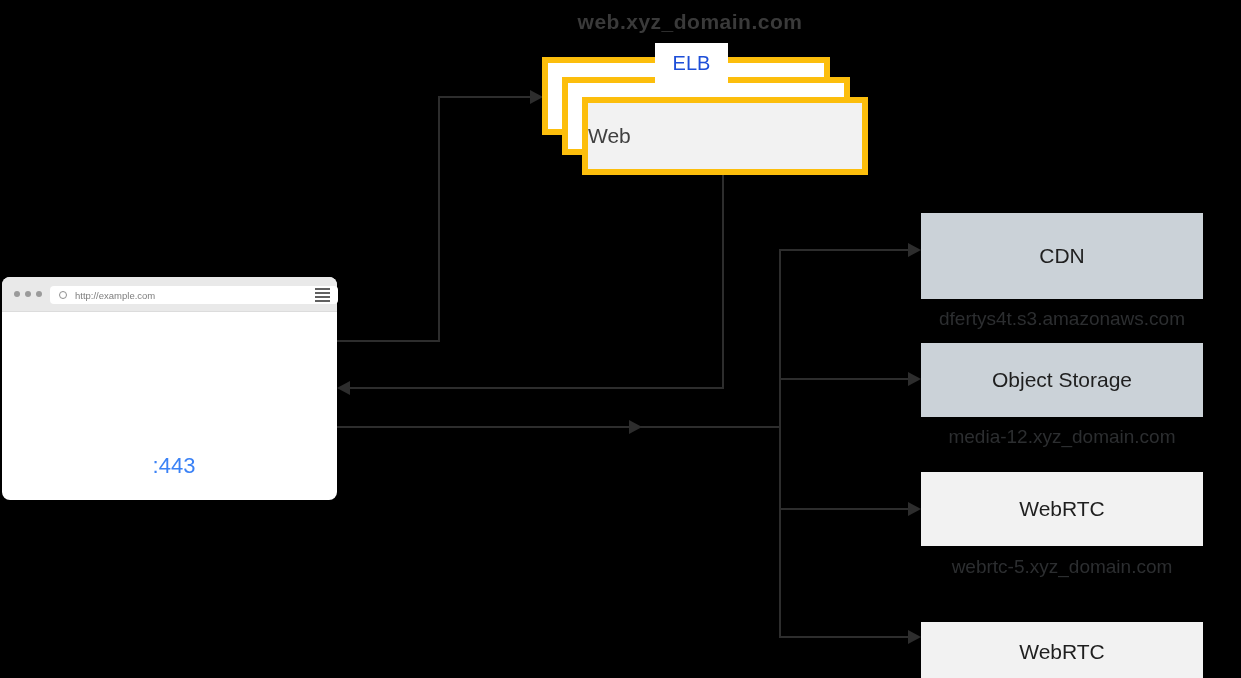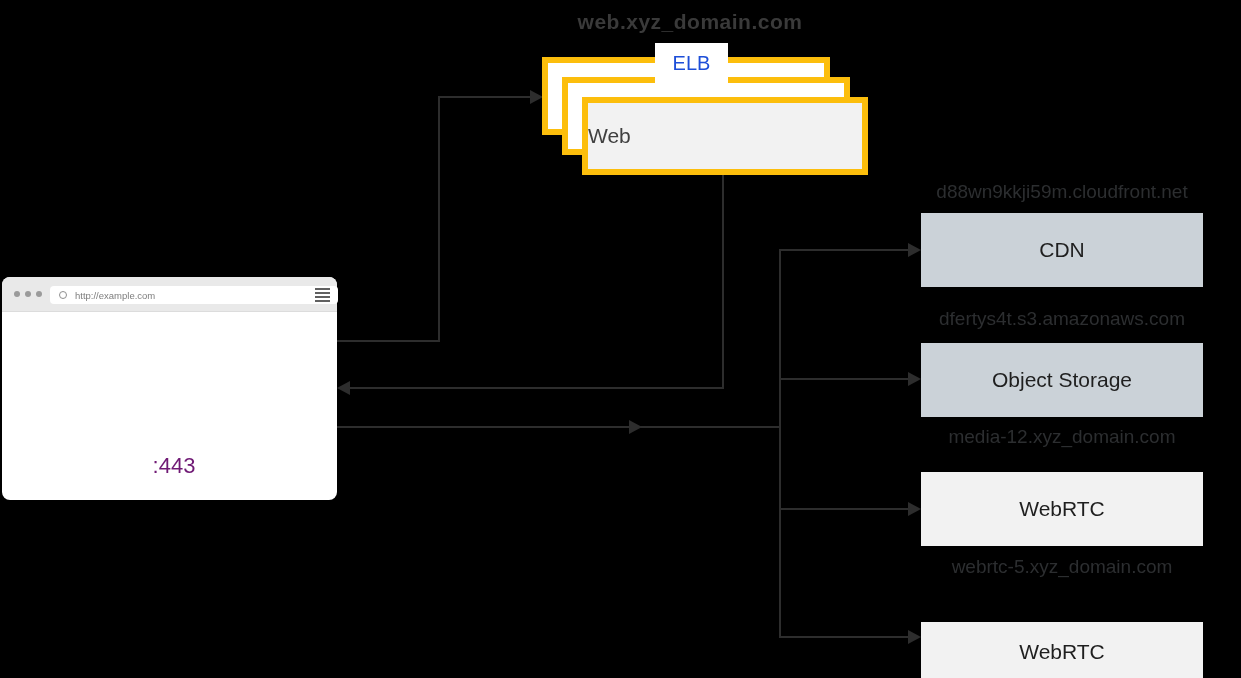--- a/index.html
+++ b/index.html
@@ -91,21 +91,21 @@
     white-space: nowrap;
   }
   .menu-icon { position: absolute; left: 313px; top: 11px; width: 15px; }
   .menu-icon .bar { height: 2px; background: #606060; margin-bottom: 2px; }
   .port-label {
     position: absolute;
     left: 133px; top: 168px;
     width: 78px; height: 42px;
     background: #fff;
     display: flex; align-items: center; justify-content: center;
-    font-size: 22px; color: #701a75;
+    font-size: 22px; color: #3b82f6;
   }
 
   
   .service-domain {
     position: absolute;
     left: 902px; width: 320px;
     text-align: center;
     font-size: 19px; color: #2c2e30;
   }
   .service-box {
@@ -172,22 +172,21 @@
       <div class="menu-icon">
         <div class="bar"></div>
         <div class="bar"></div>
         <div class="bar"></div>
         <div class="bar" style="margin-bottom:0;"></div>
       </div>
     </div>
     <div class="port-label">:443</div>
   </div>
 
-  <div class="service-domain" style="top:181px;">d88wn9kkji59m.cloudfront.net</div>
-  <div class="service-box storage" style="top:213px; height:74px;">
+  <div class="service-box storage" style="top:213px; height:86px;">
     <span>CDN</span>
   </div>
 
   <div class="service-domain" style="top:308px;">dfertys4t.s3.amazonaws.com</div>
   <div class="service-box storage" style="top:343px; height:74px;">
     <span>Object Storage</span>
   </div>
 
   <div class="service-domain" style="top:426px;">media-12.xyz_domain.com</div>
   <div class="service-box light" style="top:472px; height:74px;">

